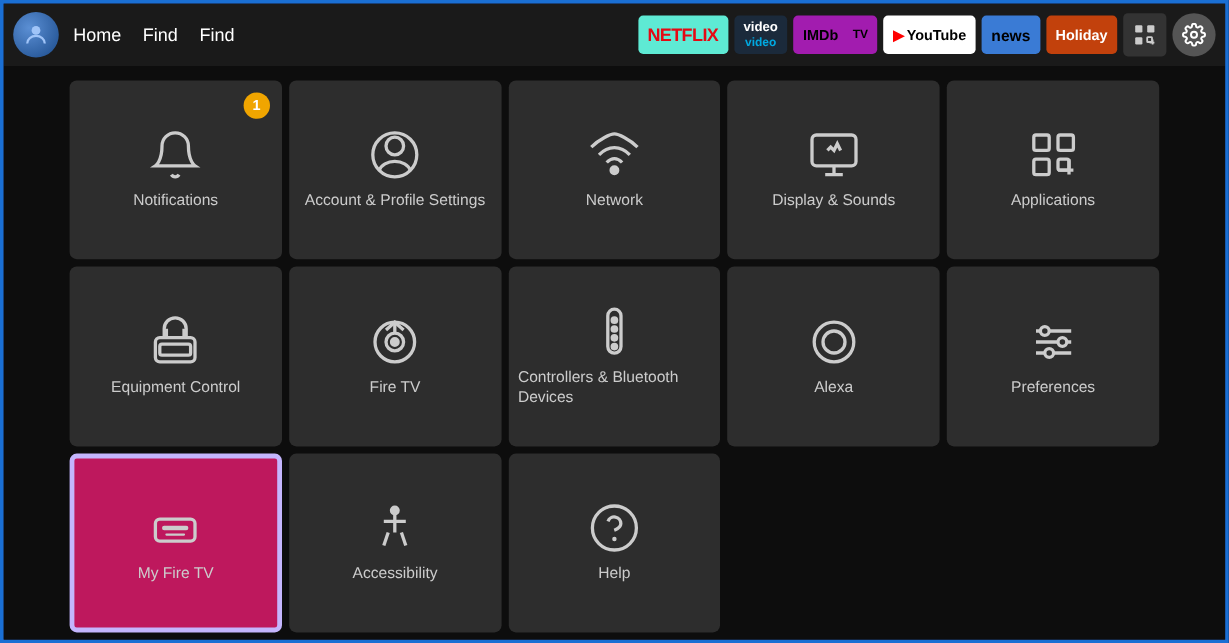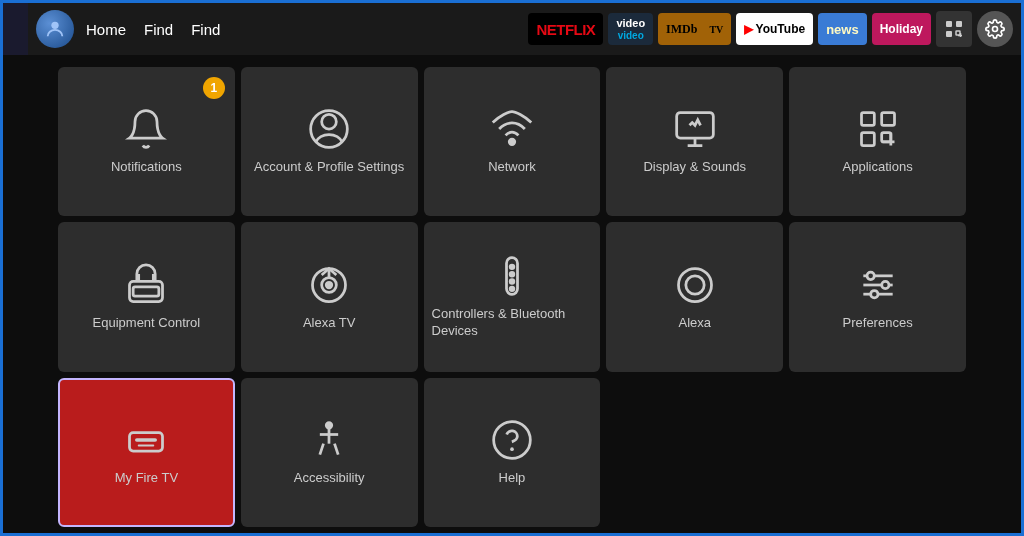--- a/index.html
+++ b/index.html
@@ -13,21 +13,20 @@
     }
 
     
     .top-nav {
       display: flex;
       align-items: center;
       background: #1a1a1a;
       height: 52px;
       padding: 0 8px;
       gap: 6px;
-      margin-left: 25px;
     }
     .avatar {
       width: 38px;
       height: 38px;
       border-radius: 50%;
       background: radial-gradient(circle at 35% 35%, #5b8fd4, #1a4a8a);
       display: flex;
       align-items: center;
       justify-content: center;
       flex-shrink: 0;
@@ -58,26 +57,26 @@
       border-radius: 4px;
       display: flex;
       align-items: center;
       justify-content: center;
       padding: 0 8px;
       font-size: 13px;
       font-weight: bold;
       cursor: pointer;
       white-space: nowrap;
     }
-    .badge-netflix { background: #000000; color: #e50914; font-size: 15px; font-weight: 900; letter-spacing: -0.5px; }
+    .badge-netflix { background: #5eead4; color: #e50914; font-size: 15px; font-weight: 900; letter-spacing: -0.5px; }
     .badge-prime { background: #1b2a3b; color: #00a8e0; font-size: 11px; }
-    .badge-imdb { background: #a16207; color: #000; font-size: 12px; font-weight: 900; font-family: Liberation Serif, serif; }
+    .badge-imdb { background: #a21caf; color: #000; font-size: 12px; font-weight: 900; }
     .badge-youtube { background: #fff; color: #ff0000; font-size: 12px; font-weight: bold; }
-    .badge-news { background: #3a7bd5; color: #fef9c3; font-size: 13px; font-weight: bold; }
-    .badge-holiday { background: #be185d; color: #fff; font-size: 12px; font-weight: bold; }
+    .badge-news { background: #3a7bd5; color: #000000; font-size: 13px; font-weight: bold; }
+    .badge-holiday { background: #c2410c; color: #fff; font-size: 12px; font-weight: bold; }
     .icon-btn {
       width: 36px;
       height: 36px;
       border-radius: 4px;
       background: #333;
       display: flex;
       align-items: center;
       justify-content: center;
       cursor: pointer;
       color: #fff;
@@ -109,22 +108,22 @@
       display: flex;
       flex-direction: column;
       align-items: center;
       justify-content: center;
       cursor: pointer;
       position: relative;
       padding: 10px 8px;
       transition: background 0.15s;
     }
     .grid-item.selected {
-      background: #b91c1c;
-      border: 2px solid #c4b5fd;
+      background: #be185d;
+      border: 4px solid #c4b5fd;
     }
 
     .grid-item svg {
       width: 44px;
       height: 44px;
       color: #ccc;
       margin-bottom: 8px;
     }
 
     .grid-item-label {
@@ -273,21 +272,21 @@
     </div>
 
     <div class="grid-item">
       <svg viewBox="0 0 24 24" fill="none" stroke="#ccc" stroke-width="1.5">
         <circle cx="12" cy="12" r="9"></circle>
         <circle cx="12" cy="12" r="4"></circle>
         <line x1="12" y1="3" x2="12" y2="8"></line>
         <path d="M8 6.5 L12 3 L16 6.5"></path>
         <circle cx="12" cy="12" r="1.5" fill="#ccc"></circle>
       </svg>
-      <span class="grid-item-label">Alexa TV</span>
+      <span class="grid-item-label">Fire TV</span>
     </div>
 
     <div class="grid-item">
       <svg viewBox="0 0 24 24" fill="none" stroke="#ccc" stroke-width="1.5">
         <rect x="9" y="2" width="6" height="20" rx="3"></rect>
         <circle cx="12" cy="7" r="1" fill="#ccc"></circle>
         <circle cx="12" cy="11" r="1" fill="#ccc"></circle>
         <circle cx="12" cy="15" r="1" fill="#ccc"></circle>
         <circle cx="12" cy="19" r="1" fill="#ccc"></circle>
       </svg>

